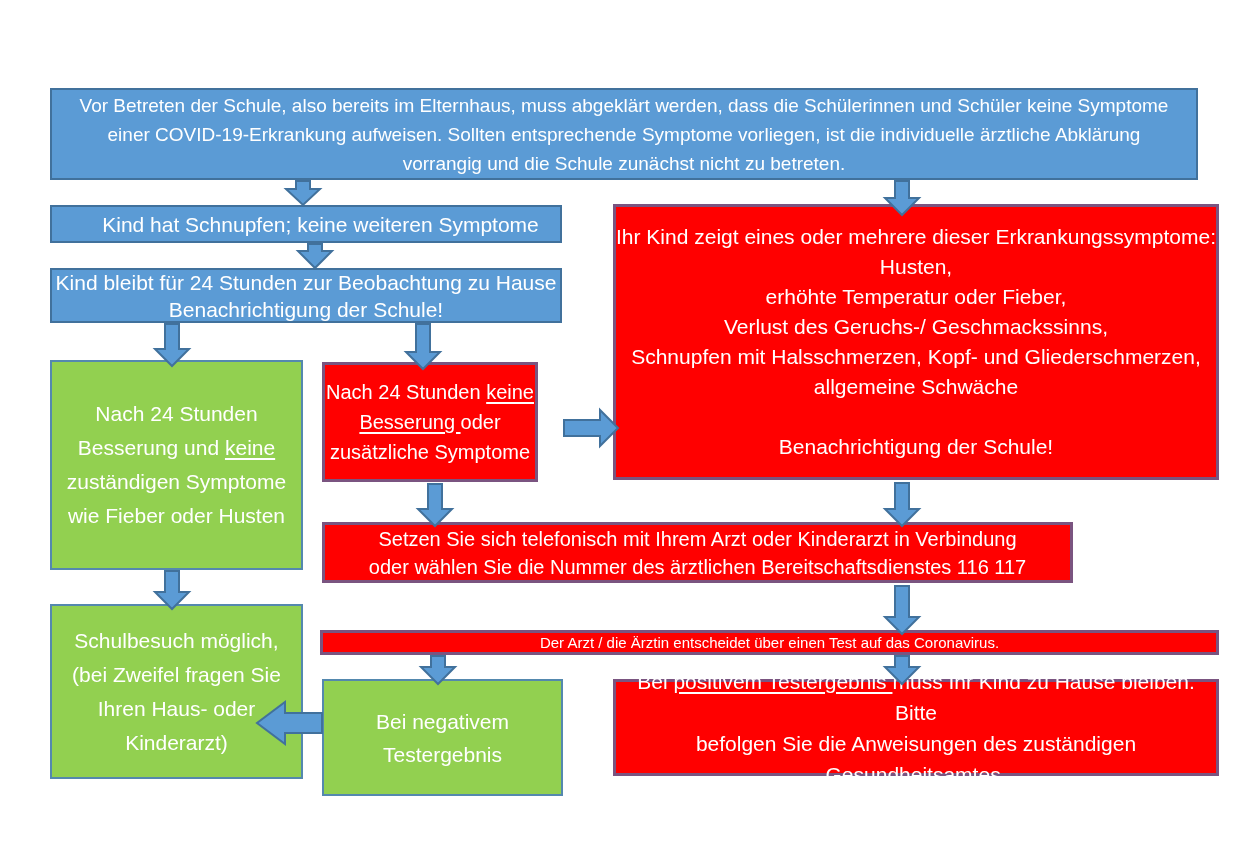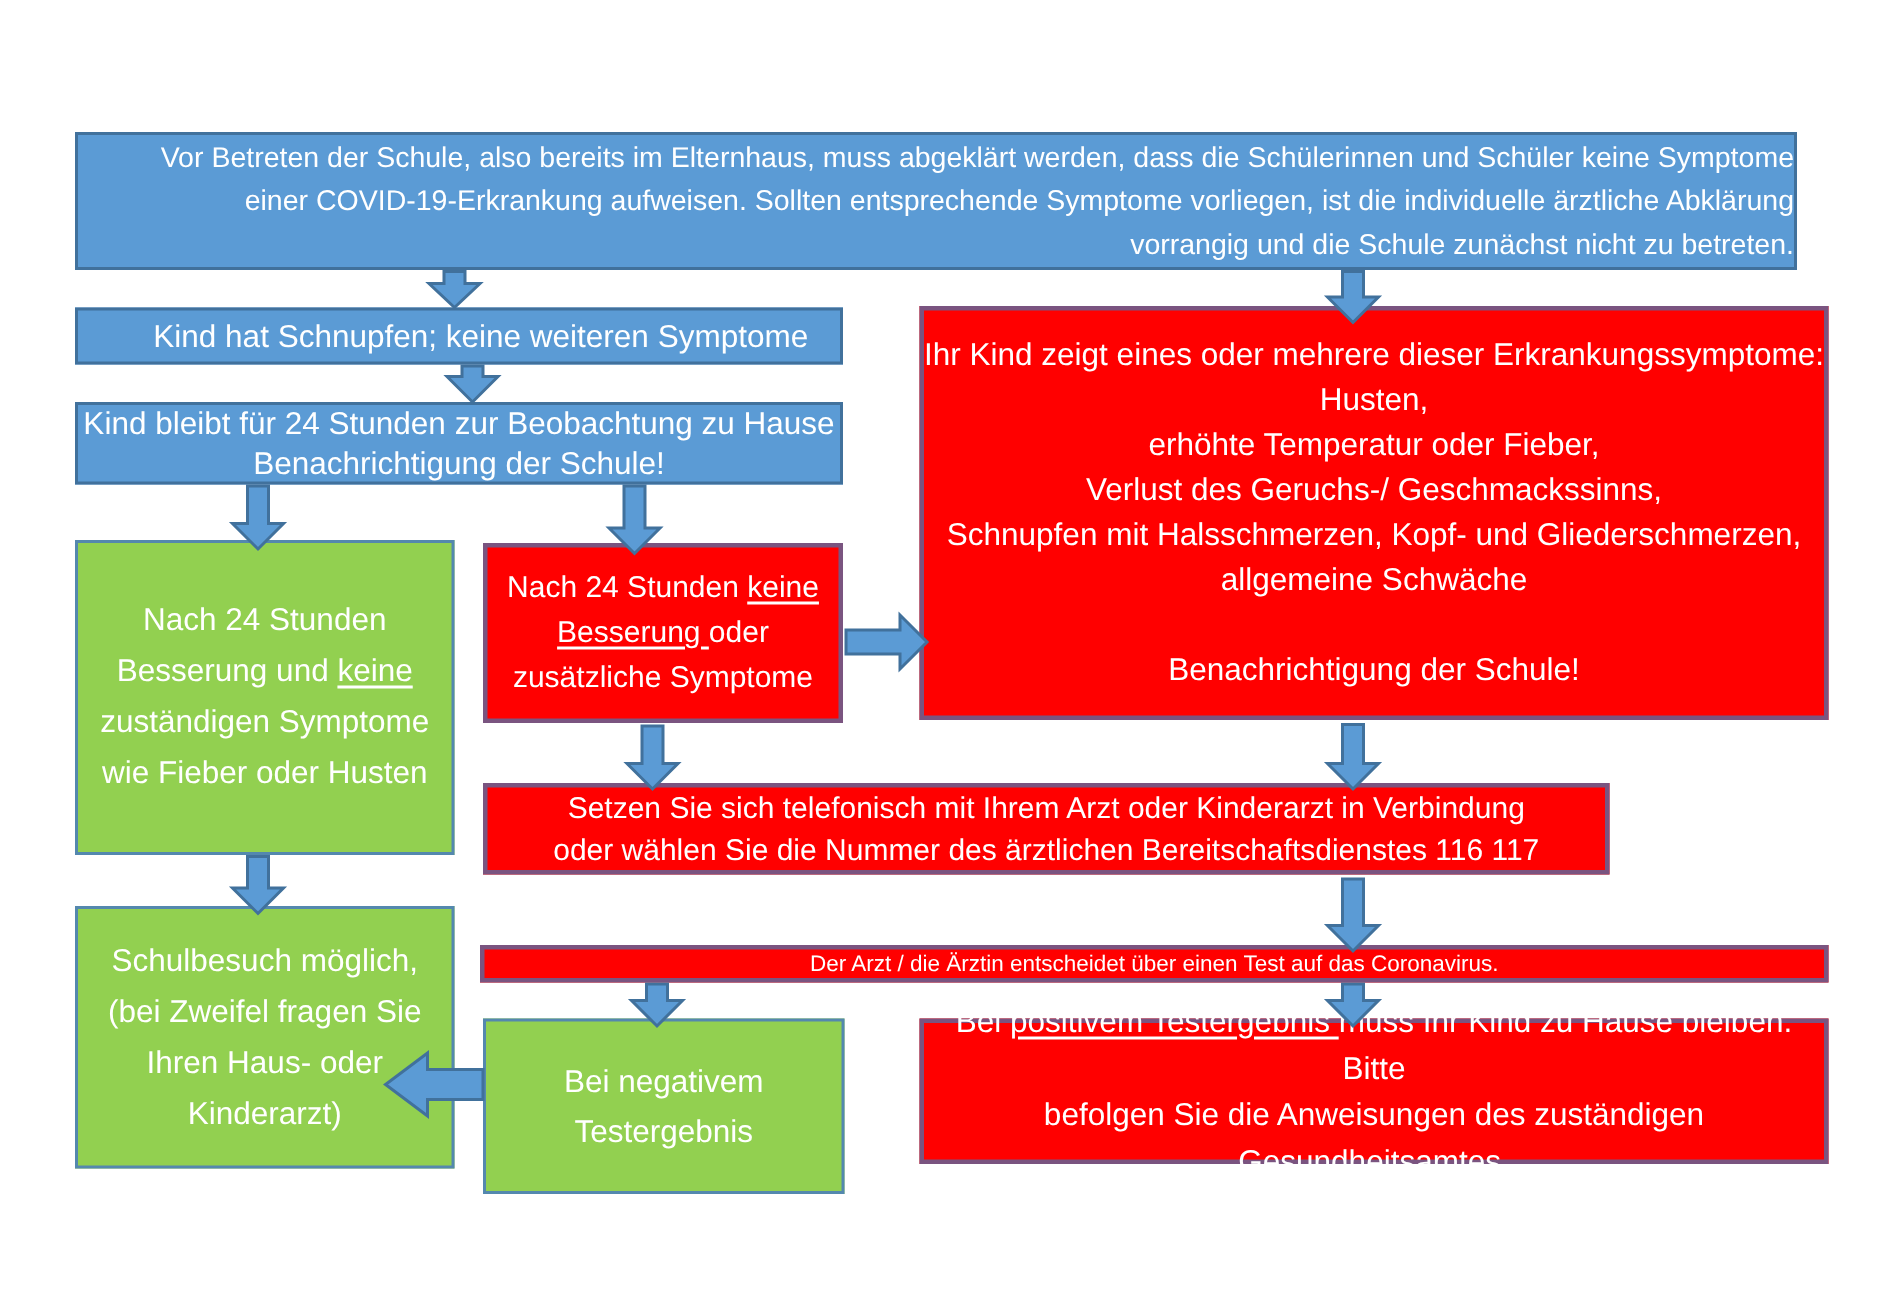--- a/index.html
+++ b/index.html
@@ -10,25 +10,25 @@
   .box{
     position:absolute;box-sizing:border-box;color:var(--text,#fff);
     display:flex;flex-direction:column;justify-content:center;
     text-align:center;
   }
   .blue{background:var(--blue-fill,#5B9BD5);border:2px solid var(--blue-border,#41719C);}
   .green{background:var(--green-fill,#92D050);border:2px solid var(--green-border,#5488AE);}
   .red{background:var(--red-fill,#FF0000);border:3px solid var(--red-border,#7A5480);}
   .u{text-decoration:underline;text-decoration-thickness:2px;text-underline-offset:3px;}
 
-  #intro{left:50px;top:88px;width:1148px;height:92px;font-size:19px;line-height:29px;align-items:flex-end;}
+  #intro{left:50px;top:88px;width:1148px;height:92px;font-size:19px;line-height:29px;}
   #schnupfen{left:50px;top:205px;width:512px;height:38px;font-size:21px;line-height:25px;padding-left:29px;}
   #beobachtung{left:50px;top:268px;width:512px;height:55px;font-size:21px;line-height:27px;}
   #besserung{left:50px;top:360px;width:253px;height:210px;font-size:21px;line-height:34px;}
-  #keinebesserung{left:322px;top:362px;width:240px;height:120px;font-size:20px;line-height:30px;}
+  #keinebesserung{left:322px;top:362px;width:216px;height:120px;font-size:20px;line-height:30px;}
   #symptome{left:613px;top:204px;width:606px;height:276px;font-size:21px;line-height:30px;}
   #arztkontakt{left:322px;top:522px;width:751px;height:61px;font-size:20px;line-height:28px;}
   #arztentscheid{left:320px;top:630px;width:899px;height:25px;font-size:15px;line-height:19px;}
   #schulbesuch{left:50px;top:604px;width:253px;height:175px;font-size:21px;line-height:34px;}
   #negativ{left:322px;top:679px;width:241px;height:117px;font-size:21px;line-height:33px;}
   #positiv{left:613px;top:679px;width:606px;height:97px;font-size:21px;line-height:31px;}
 
   #arrows{position:absolute;left:0;top:0;}
   .arrow{fill:var(--arrow-fill,#5B9BD5);stroke:var(--arrow-border,#41719C);stroke-width:2;}
 </style>

